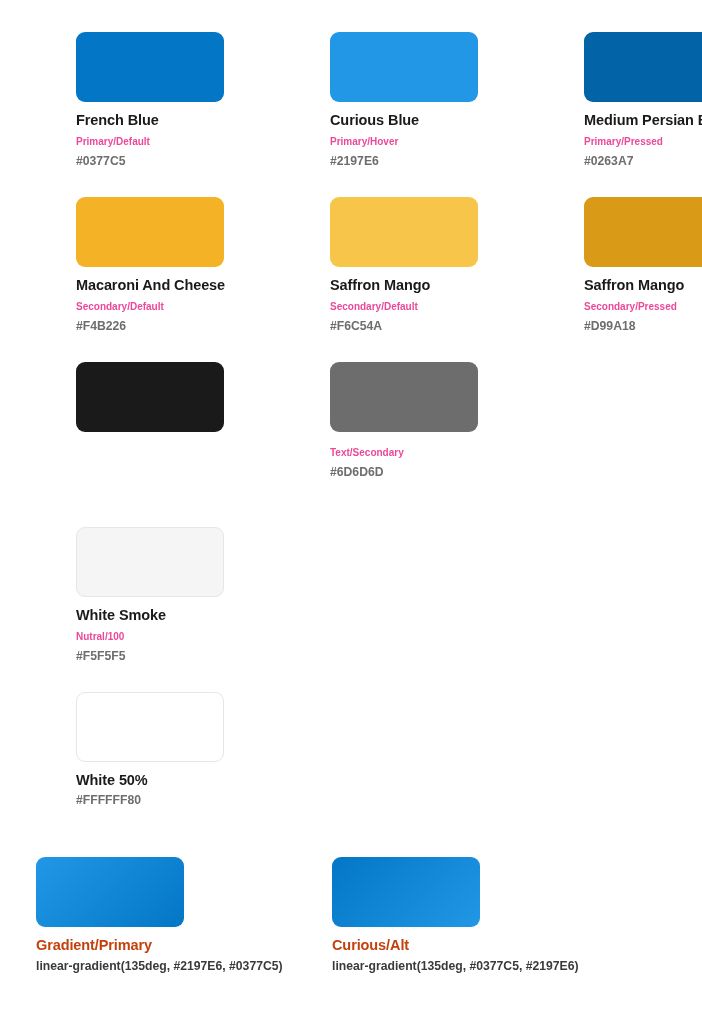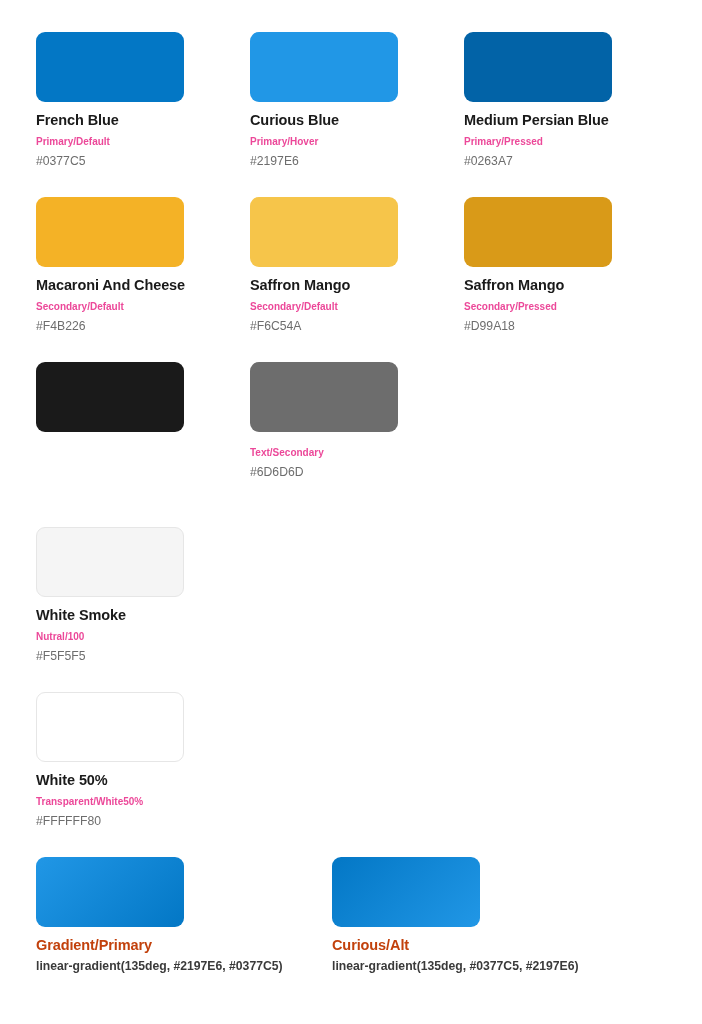--- a/index.html
+++ b/index.html
@@ -25,20 +25,21 @@
 
   
   .row {
     display: flex;
     height: 165px;
   }
 
   .cell {
     width: 214px;
     flex: 0 0 214px;
+    margin-left: 40px;
   }
 
   .cell.empty { visibility: hidden; }
 
   .chip {
     width: 148px;
     height: 70px;
     border-radius: 9px;
     display: block;
   }
@@ -64,21 +65,21 @@
     font-size: 10px;
     font-weight: 700;
     color: #ec4899;
     line-height: 19px;
     padding-top: 2px;
     white-space: nowrap;
   }
 
   .hex {
     font-size: 12.2px;
-    font-weight: 400;
+    font-weight: 700;
     color: #6D6D6D;
     line-height: 19px;
     padding-top: 1px;
     white-space: nowrap;
   }
 
   
   .grad-row {
     display: flex;
     height: 160px;
@@ -199,21 +200,20 @@
       </div>
     </div>
     <div class="cell empty"></div>
   </div>
 
   <div class="row">
     <div class="cell">
       <span class="chip bordered" style="background: rgb(255, 255, 255);"></span>
       <div class="meta">
         <div class="name">White 50%</div>
-        <div class="token">Transparent/White50%</div>
         <div class="hex">#FFFFFF80</div>
       </div>
     </div>
     <div class="cell empty"></div>
     <div class="cell empty"></div>
   </div>
 
   <div class="grad-row">
     <div class="grad-cell">
       <span class="grad-chip" style="background: linear-gradient(135deg, rgb(33, 151, 230), rgb(3, 119, 197));"></span>

